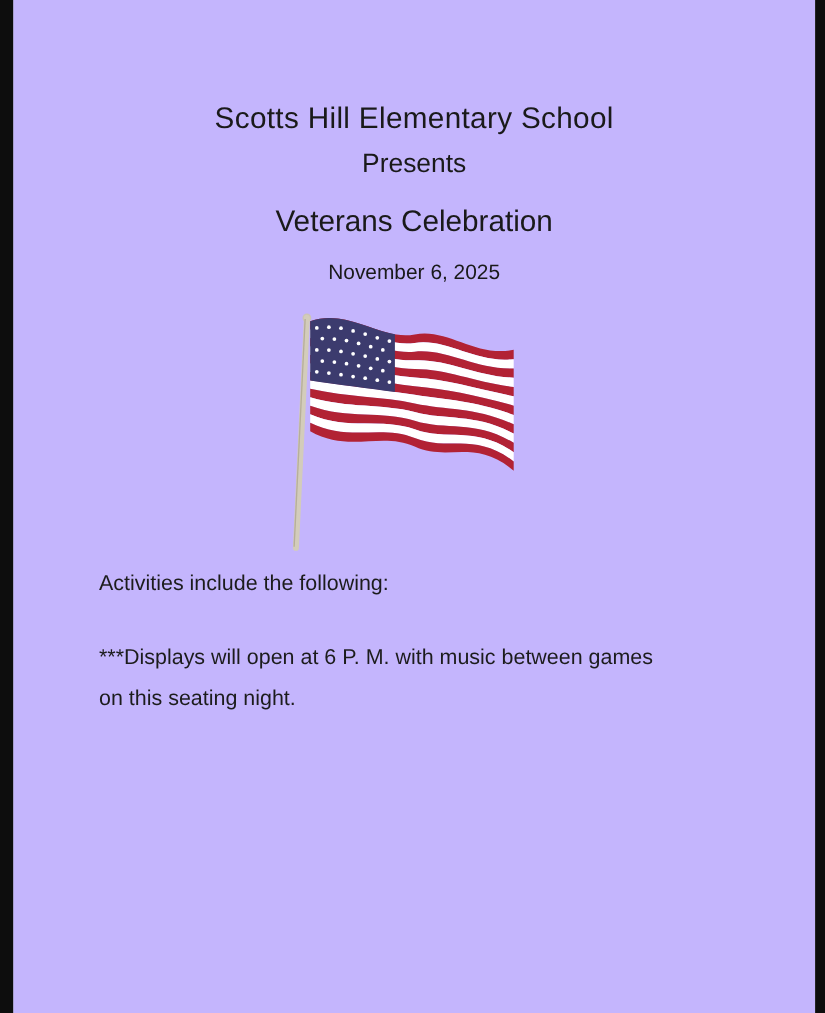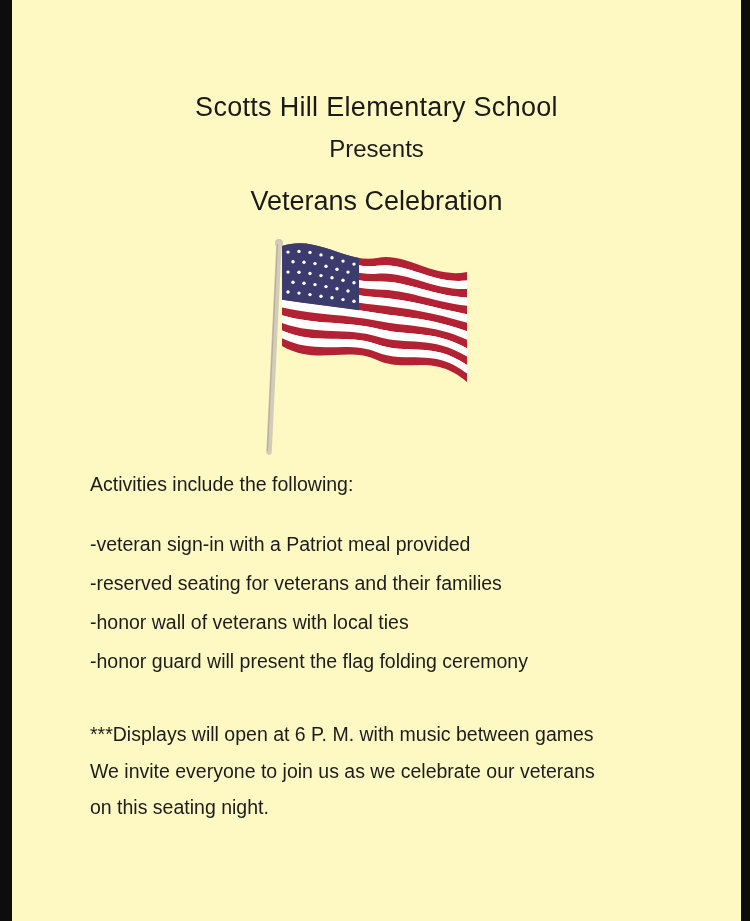--- a/index.html
+++ b/index.html
@@ -24,21 +24,21 @@
   }
   .side-border.left  { left: 0;  width: 12px; }
   .side-border.right { right: 0; width: 9px; }
 
   .flyer {
     position: absolute;
     left: 12px;
     right: 9px;
     top: 0;
     bottom: 0;
-    background: #fef9c3;
+    background: #c4b5fd;
   }
 
   .header { text-align: center; }
   .school-name {
     margin: 90px 0 0;
     font-size: 27px;
     line-height: 34px;
     font-weight: 400;
     letter-spacing: 0.3px;
   }
@@ -94,20 +94,21 @@
 
 <div class="side-border left"></div>
 <div class="side-border right"></div>
 
 <div class="flyer">
 
   <div class="header">
     <h1 class="school-name">Scotts Hill Elementary School</h1>
     <h2 class="presents-line">Presents</h2>
     <h2 class="event-title">Veterans Celebration</h2>
+    <div class="event-date">November 6, 2025</div>
   </div>
 
   <div class="flag-wrap">
     <svg id="flag-svg" viewBox="0 0 230 225" width="230" height="225" aria-hidden="true">
       <defs>
         <clipPath id="cclip">
             <rect x="0" y="0" width="97" height="225"></rect>
           </clipPath>
       </defs>
       <circle cx="17" cy="9" r="4" fill="#ccc5b4"></circle>
@@ -158,26 +159,19 @@
         <circle cx="48" cy="60.6" r="1.7" fill="#FFFFFF" clip-path="url(#cclip)"></circle>
         <circle cx="59" cy="62.3" r="1.7" fill="#FFFFFF" clip-path="url(#cclip)"></circle>
         <circle cx="70" cy="63.8" r="1.7" fill="#FFFFFF" clip-path="url(#cclip)"></circle>
         <circle cx="81" cy="65.6" r="1.7" fill="#FFFFFF" clip-path="url(#cclip)"></circle>
         <circle cx="92" cy="67.3" r="1.7" fill="#FFFFFF" clip-path="url(#cclip)"></circle>
       </svg>
   </div>
 
   <div class="body-text activities-heading">Activities include the following:</div>
 
-  <div class="body-text activities-list">
-    <p>-veteran sign-in with a Patriot meal provided</p>
-    <p>-reserved seating for veterans and their families</p>
-    <p>-honor wall of veterans with local ties</p>
-    <p>-honor guard will present the flag folding ceremony</p>
-  </div>
 
   <div class="body-text footer-note">
     <p>***Displays will open at 6 P. M. with music between games</p>
-    <p>We invite everyone to join us as we celebrate our veterans</p>
     <p>on this seating night.</p>
   </div>
 
 </div>
 
 </body></html>

